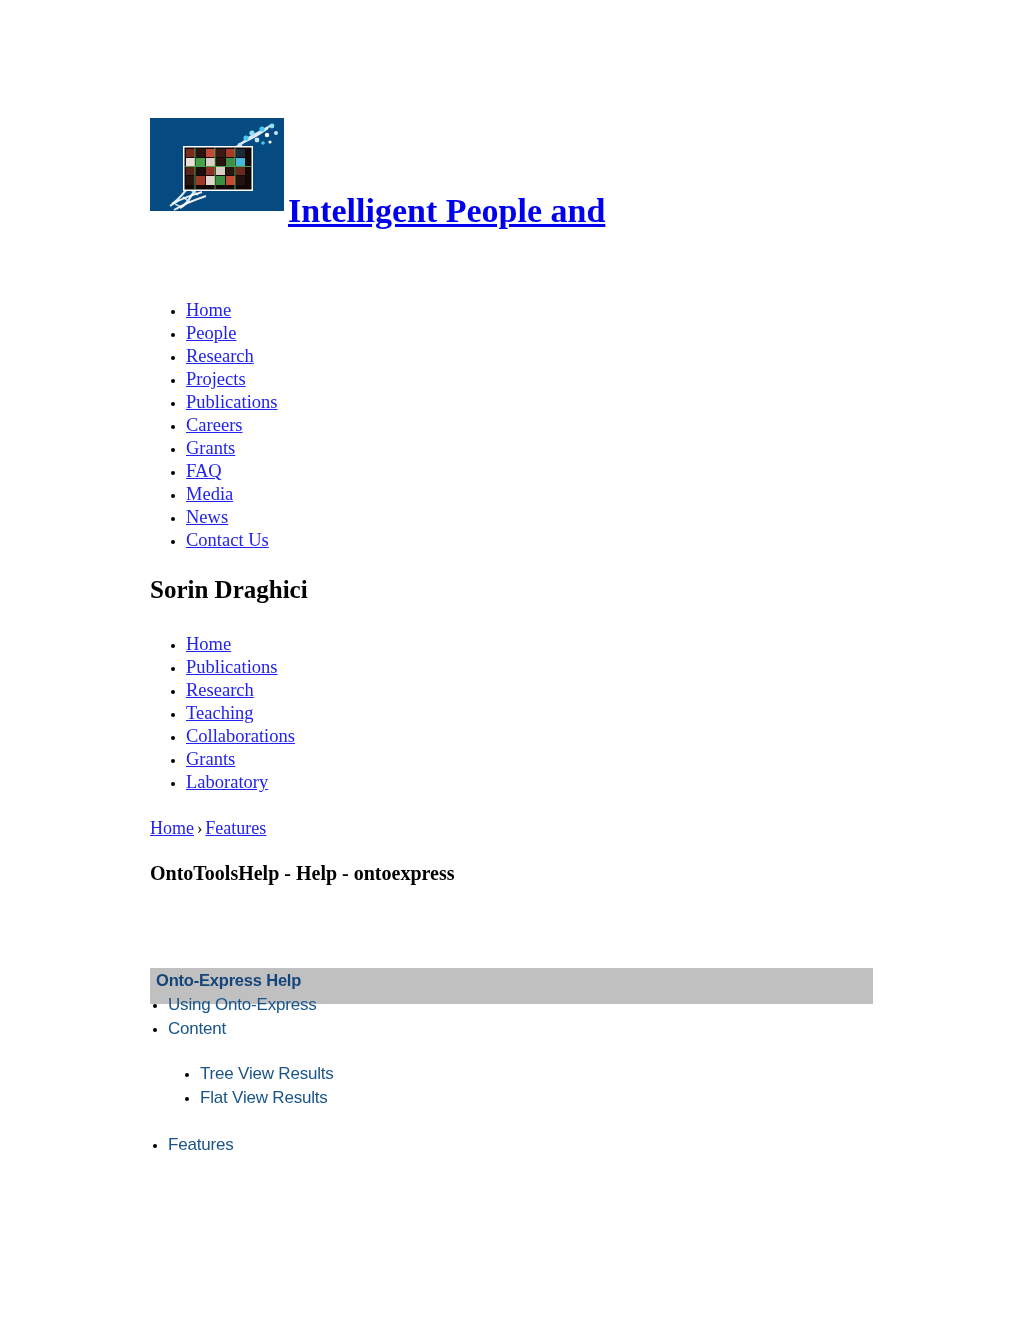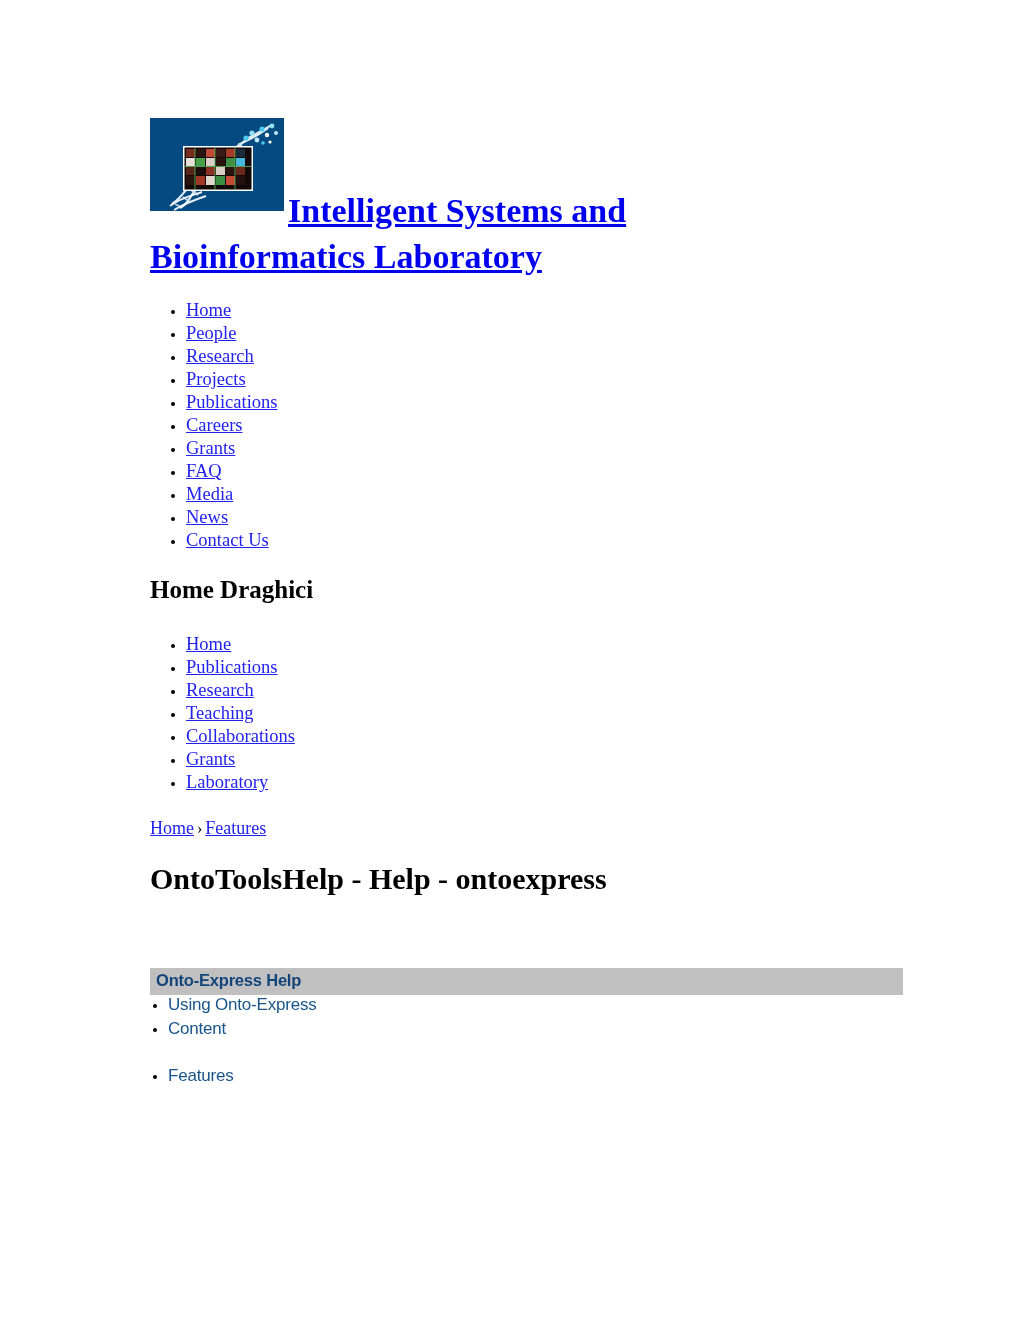--- a/index.html
+++ b/index.html
@@ -110,35 +110,34 @@
     padding: 0 3px;
     font-size: 16px;
   }
 
   
   .page-title {
     position: absolute;
     left: 150px;
     top: 862px;
     margin: 0;
-    font-size: 30px;
+    font-size: 20px;
     font-weight: bold;
     color: #000;
     font-family: "Liberation Serif", "DejaVu Serif", serif;
   }
 
   
   .help-bar {
     position: absolute;
     left: 150px;
     top: 968px;
     width: 723px;
-    height: 27px;
+    height: 36px;
     background: #c0c0c0;
-    padding-left: 30px;
   }
   .help-bar-label {
     position: absolute;
     left: 6px;
     top: 3px;
     font-family: "Liberation Sans", "DejaVu Sans", sans-serif;
     font-size: 16.5px;
     font-weight: bold;
     color: #13447a;
     letter-spacing: -0.2px;
@@ -256,40 +255,39 @@
         </g>
 
         <g stroke="#ffffff" stroke-width="2" fill="none" opacity="0.9">
           <path d="M20,88 C30,80 40,78 52,74"></path>
           <path d="M24,92 C34,86 44,82 56,78"></path>
         </g>
       </svg>
     </div>
 
     <a class="site-title">
-      <span class="t-line">Intelligent Systems and </span><br>
-      <span class="t-line">Bioinformatics Laboratory </span>
+      <span class="t-line">Intelligent People and </span><br>
     </a>
   </div>
 
   <ul class="nav-list" id="main-nav">
     <li><a class="nav-link">Home</a></li>
     <li><a class="nav-link">People</a></li>
     <li><a class="nav-link">Research</a></li>
     <li><a class="nav-link">Projects</a></li>
     <li><a class="nav-link">Publications</a></li>
     <li><a class="nav-link">Careers</a></li>
     <li><a class="nav-link">Grants</a></li>
     <li><a class="nav-link">FAQ</a></li>
     <li><a class="nav-link">Media</a></li>
     <li><a class="nav-link">News</a></li>
     <li><a class="nav-link">Contact Us</a></li>
   </ul>
 
-  <h2 class="person-name">Home Draghici</h2>
+  <h2 class="person-name">Sorin Draghici</h2>
 
   <ul class="nav-list" id="person-nav">
     <li><a class="nav-link">Home</a></li>
     <li><a class="nav-link">Publications</a></li>
     <li><a class="nav-link">Research</a></li>
     <li><a class="nav-link">Teaching</a></li>
     <li><a class="nav-link">Collaborations</a></li>
     <li><a class="nav-link">Grants</a></li>
     <li><a class="nav-link">Laboratory</a></li>
   </ul>
@@ -303,20 +301,28 @@
   <div class="help-bar">
     <span class="help-bar-label">Onto-Express Help</span>
   </div>
 
   <ul class="help-list">
     <li>
       <a class="help-link">Using Onto-Express</a>
     </li>
     <li>
       <a class="help-link">Content</a>
+      <ul class="help-sublist">
+        <li>
+          <a class="help-link">Tree View Results</a>
+        </li>
+        <li>
+          <a class="help-link">Flat View Results</a>
+        </li>
+      </ul>
     </li>
     <li class="spacer-li"></li>
     <li>
       <a class="help-link">Features</a>
     </li>
   </ul>
 
 </div>
 
 </body></html>

